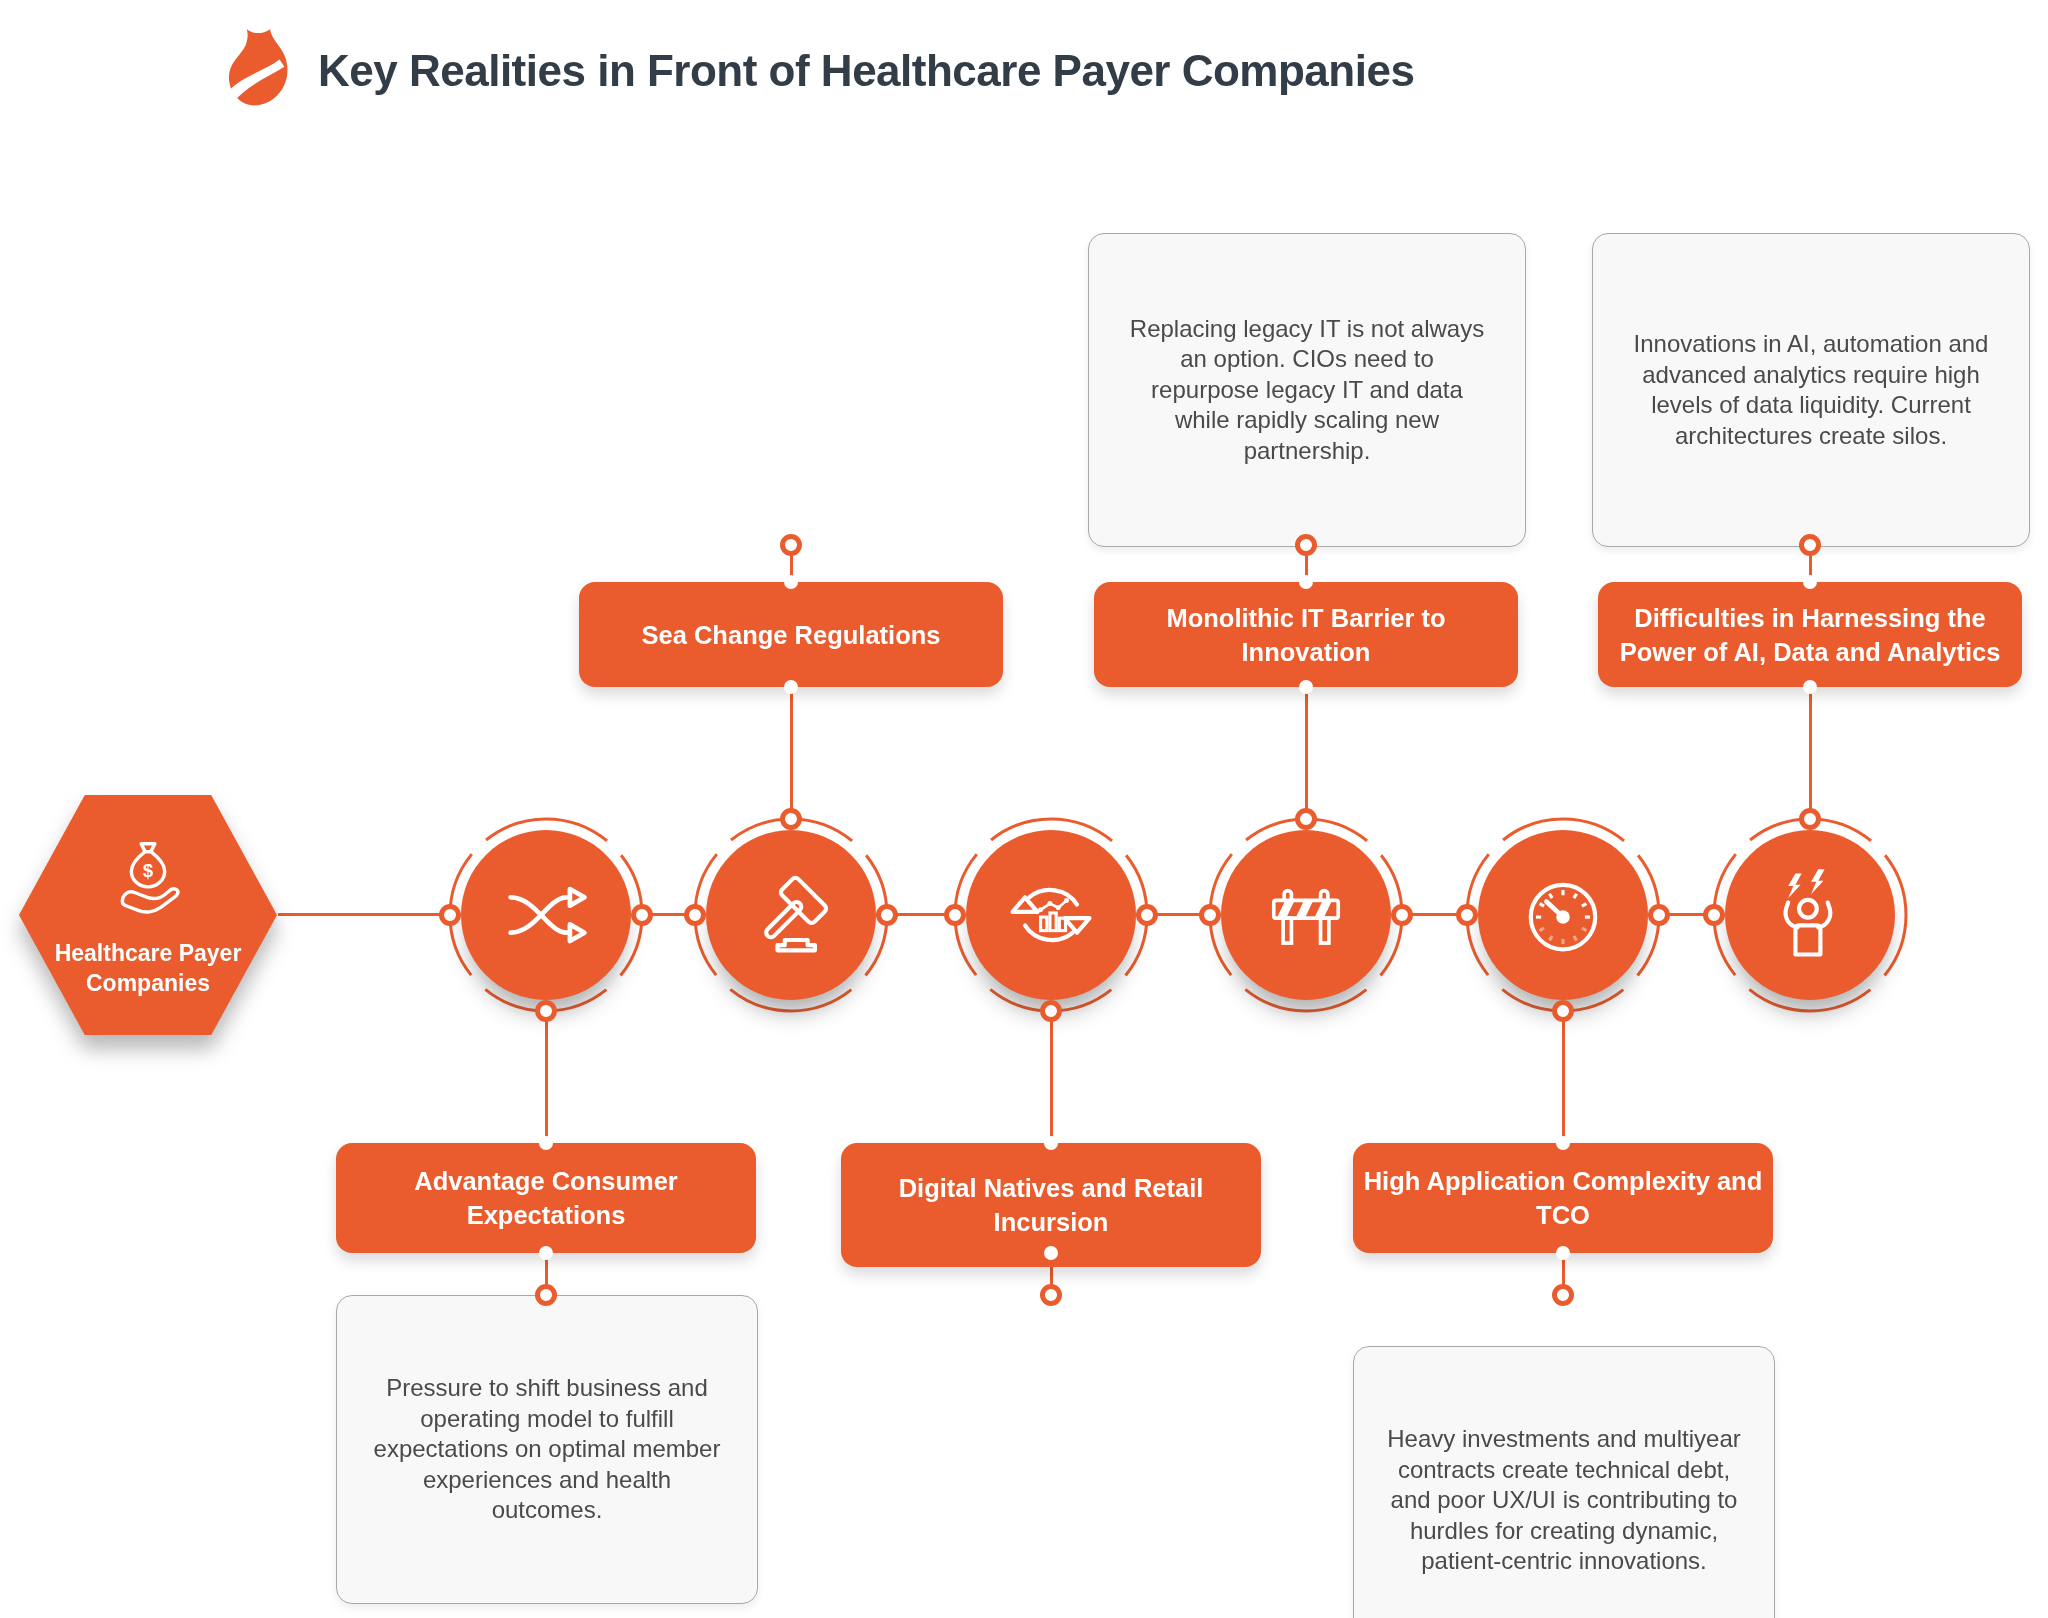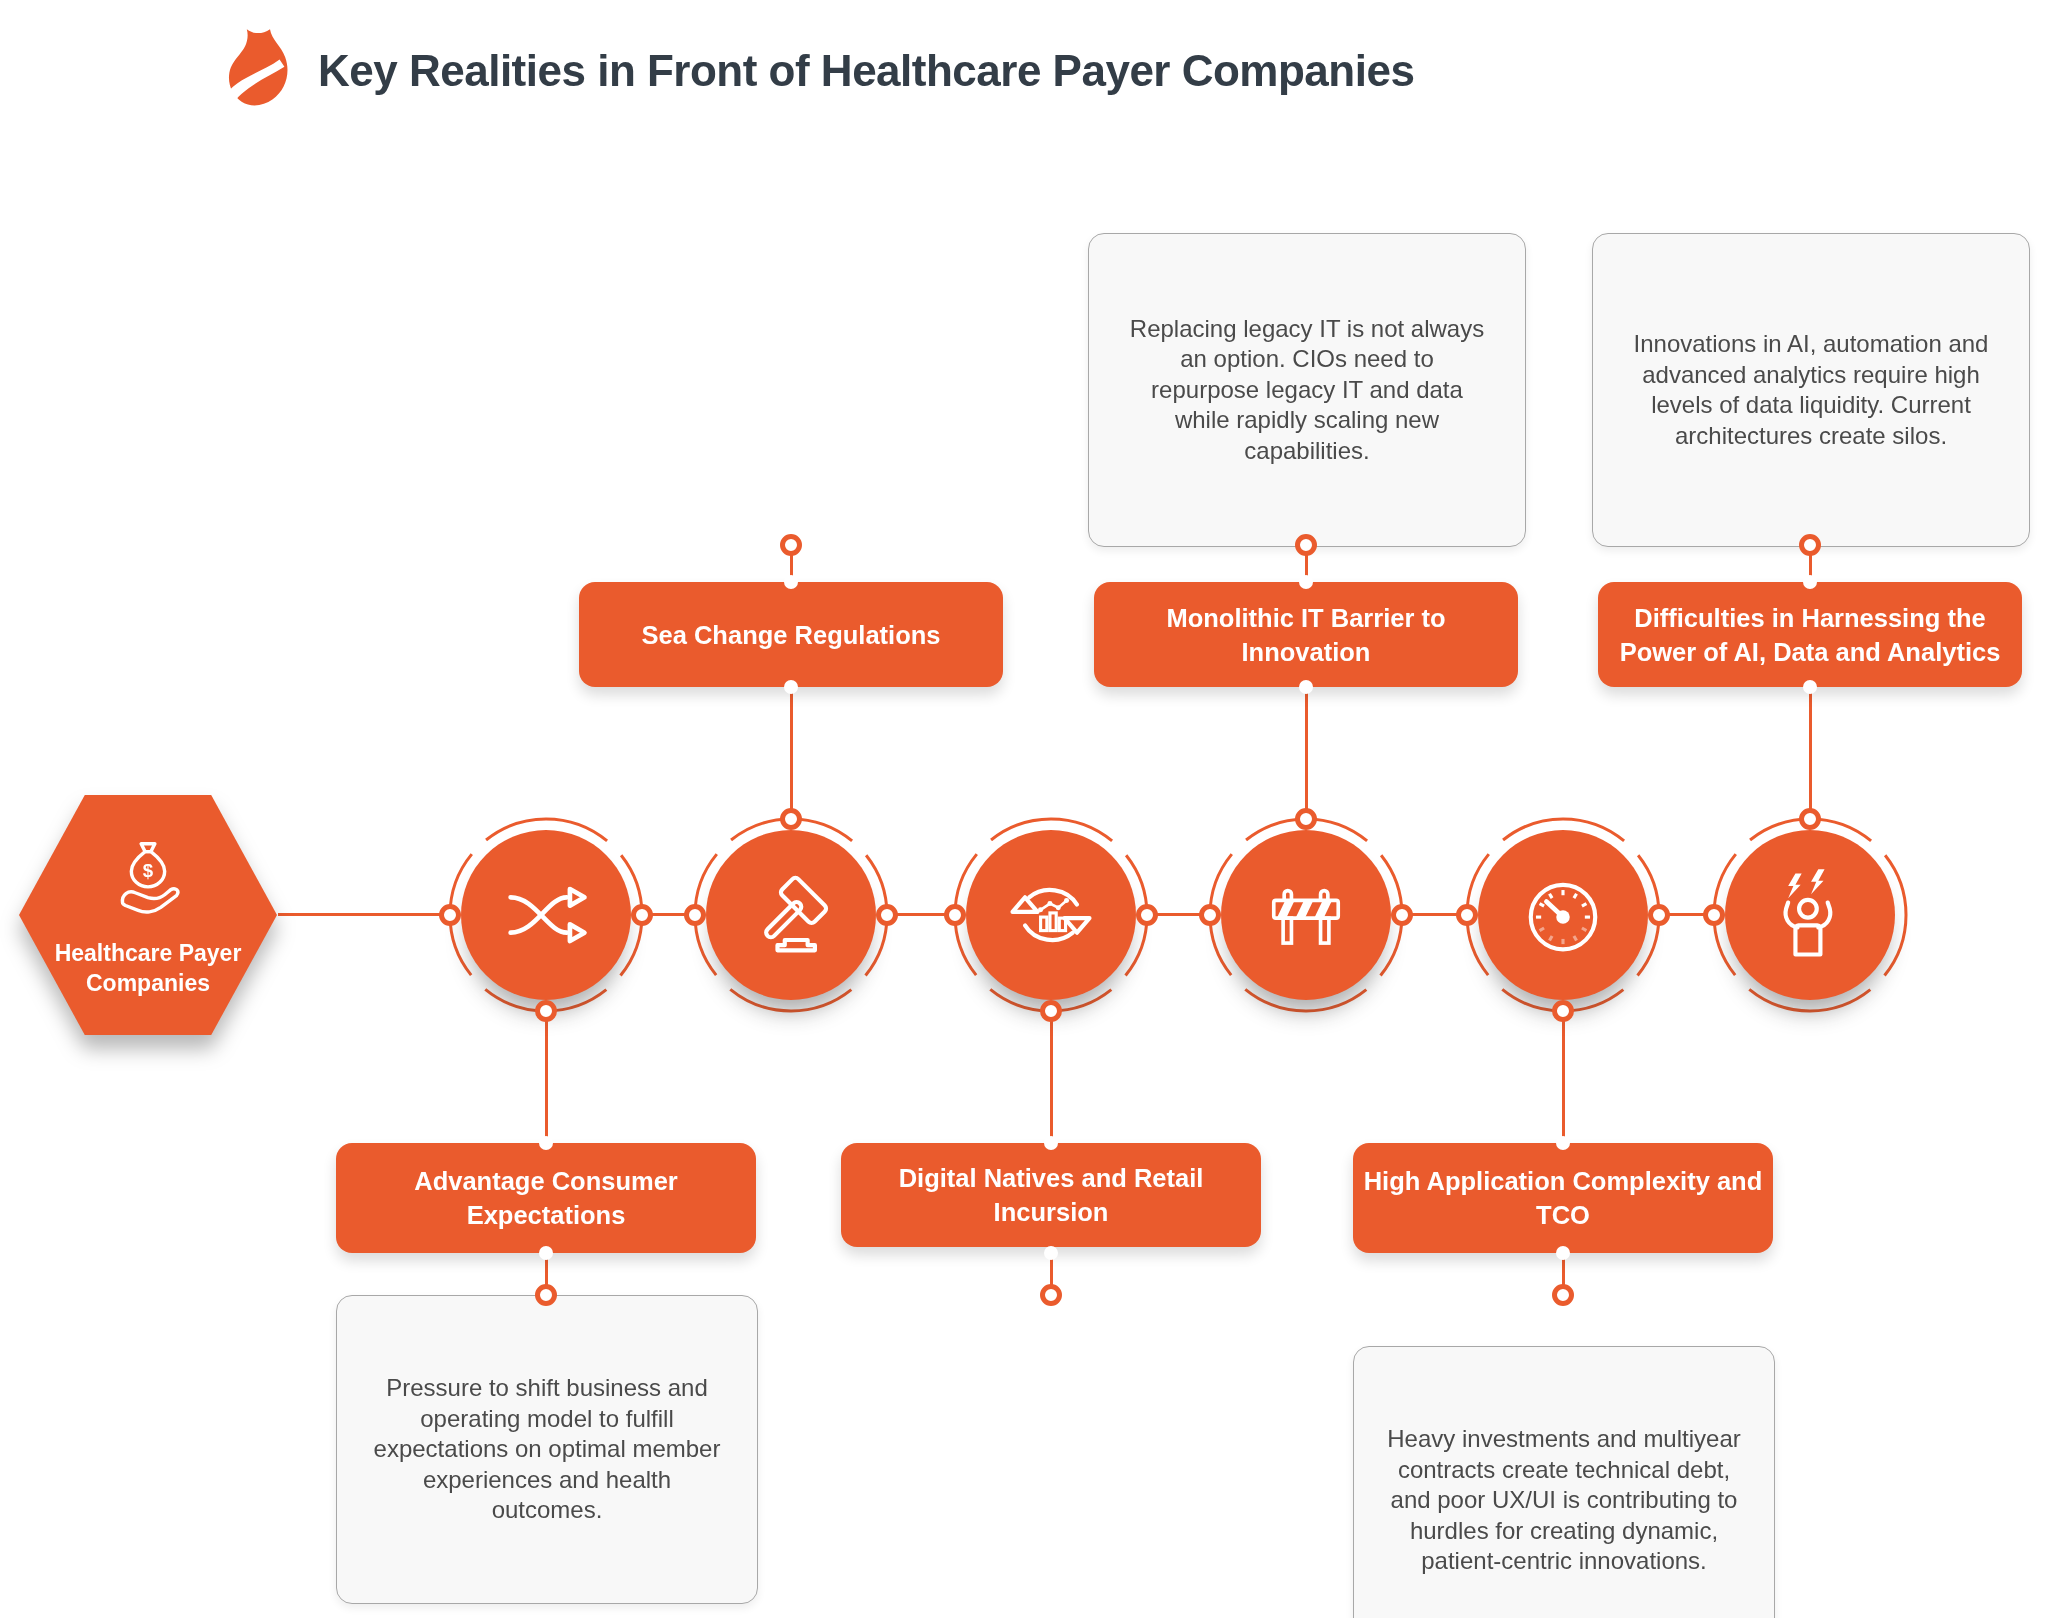--- a/index.html
+++ b/index.html
@@ -205,21 +205,21 @@
   <div class="pill" style="left:579px;top:582px;width:424px;height:105px">
     <span>Sea Change Regulations</span>
   </div>
   <div class="vline" style="left:790px;top:687px;height:132px"></div>
   <div class="ring" style="left:780px;top:534px"></div>
   <div class="dot" style="left:784px;top:575px"></div>
   <div class="dot" style="left:784px;top:680px"></div>
   <div class="ring" style="left:780px;top:808px"></div>
 
   <div class="card" style="left:1088px;top:233px;width:436px;height:312px">
-    <p>Replacing legacy IT is not always an option. CIOs need to repurpose legacy IT and data while rapidly scaling new capabilities.</p>
+    <p>Replacing legacy IT is not always an option. CIOs need to repurpose legacy IT and data while rapidly scaling new partnership.</p>
   </div>
   <div class="vline" style="left:1305px;top:545px;height:37px"></div>
   <div class="pill" style="left:1094px;top:582px;width:424px;height:105px">
     <span>Monolithic IT Barrier to Innovation</span>
   </div>
   <div class="vline" style="left:1305px;top:687px;height:132px"></div>
   <div class="ring" style="left:1295px;top:534px"></div>
   <div class="dot" style="left:1299px;top:575px"></div>
   <div class="dot" style="left:1299px;top:680px"></div>
   <div class="ring" style="left:1295px;top:808px"></div>
@@ -245,21 +245,21 @@
   <div class="dot" style="left:539px;top:1136px"></div>
   <div class="dot" style="left:539px;top:1246px"></div>
   <div class="vline" style="left:545px;top:1253px;height:42px"></div>
   <div class="ring" style="left:535px;top:1284px"></div>
   <div class="card" style="left:336px;top:1295px;width:420px;height:307px">
     <p>Pressure to shift business and operating model to fulfill expectations on optimal member experiences and health outcomes.</p>
   </div>
 
   <div class="ring" style="left:1040px;top:1000px"></div>
   <div class="vline" style="left:1050px;top:1011px;height:132px"></div>
-  <div class="pill" style="left:841px;top:1143px;width:420px;height:104px">
+  <div class="pill" style="left:841px;top:1143px;width:420px;height:124px">
     <span>Digital Natives and Retail Incursion</span>
   </div>
   <div class="dot" style="left:1044px;top:1136px"></div>
   <div class="dot" style="left:1044px;top:1246px"></div>
   <div class="vline" style="left:1050px;top:1253px;height:42px"></div>
   <div class="ring" style="left:1040px;top:1284px"></div>
 
   <div class="ring" style="left:1552px;top:1000px"></div>
   <div class="vline" style="left:1562px;top:1011px;height:132px"></div>
   <div class="pill" style="left:1353px;top:1143px;width:420px;height:110px">

